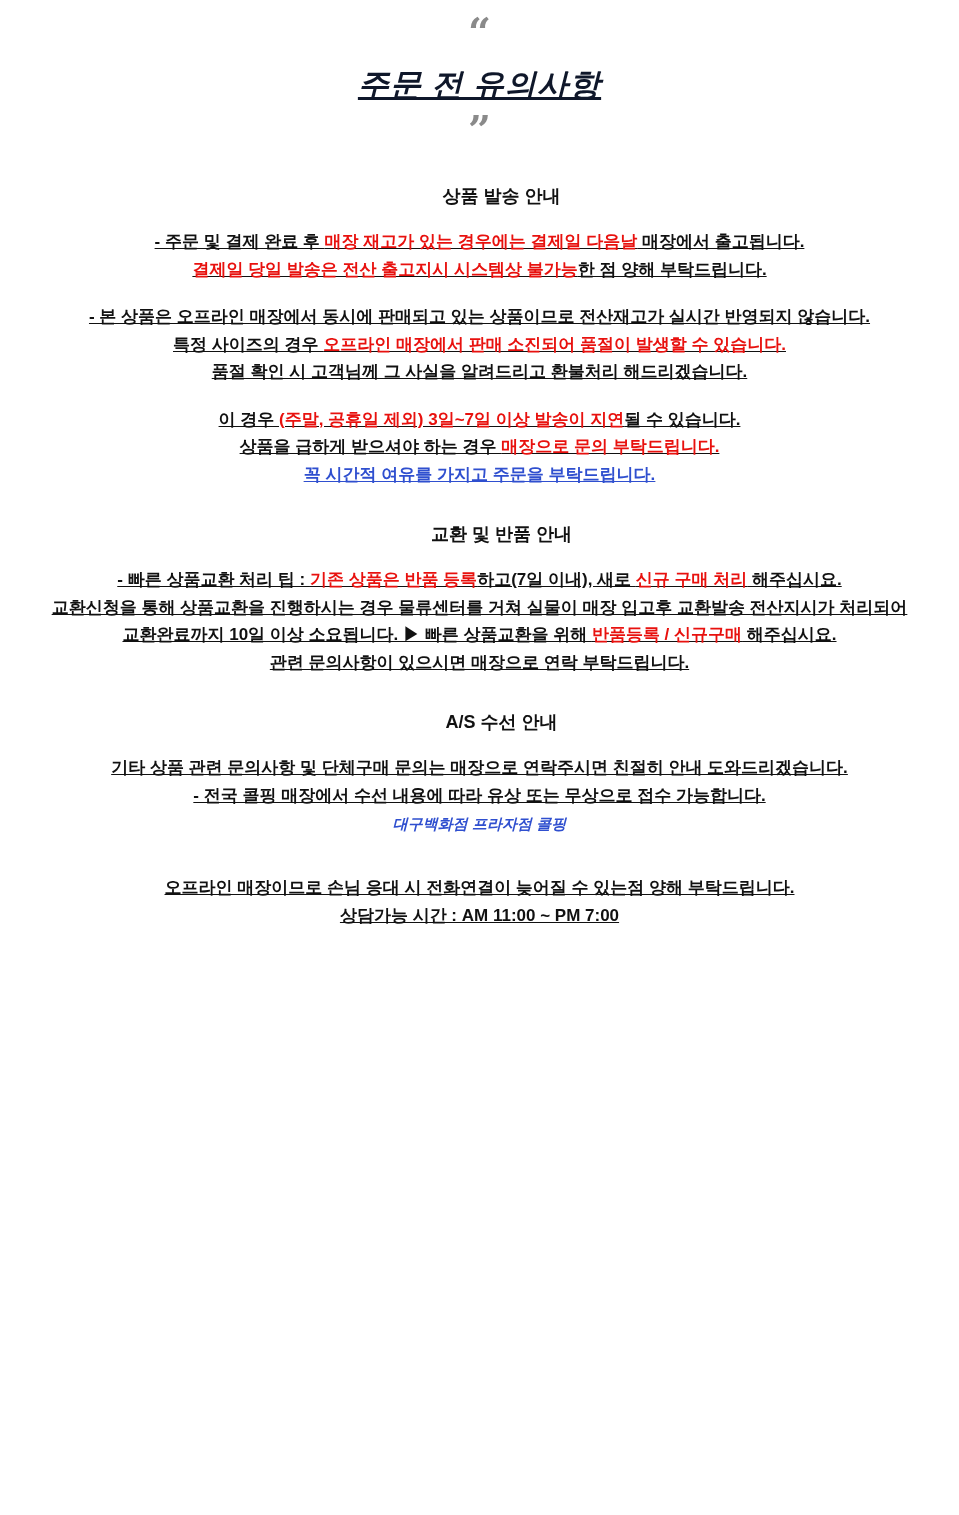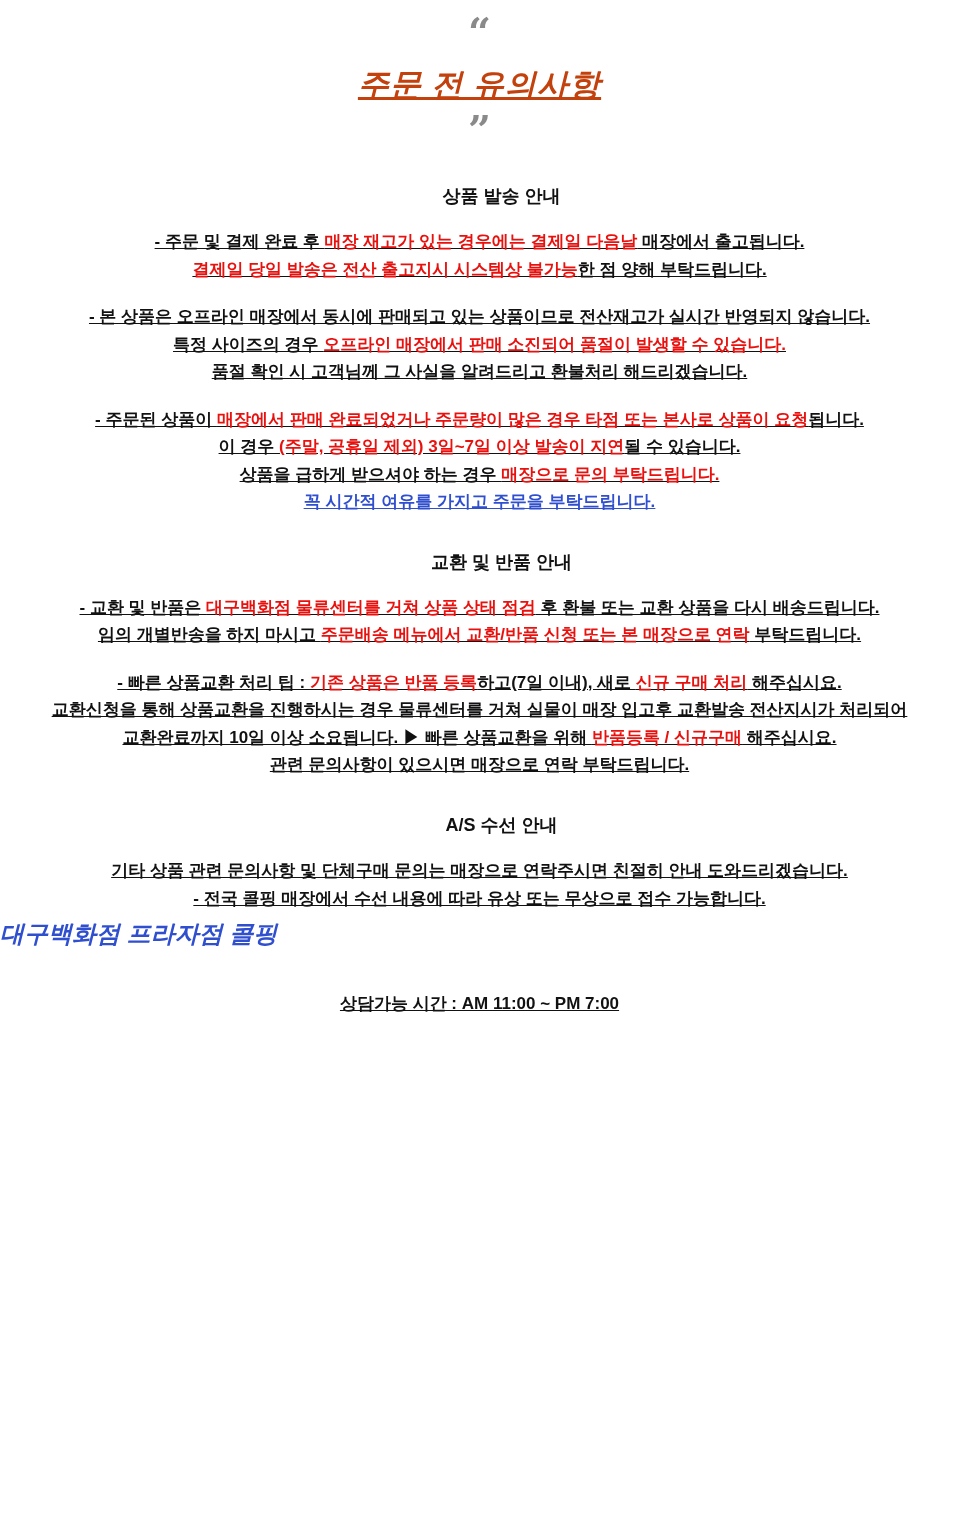--- a/index.html
+++ b/index.html
@@ -32,21 +32,21 @@
   .quote-close { padding-top: 4px; }
 
   .doc-title {
     text-align: center;
     font-size: 31px;
     font-weight: bold;
     font-style: italic;
     text-decoration: underline;
     letter-spacing: 1px;
     margin: 12px 0 0 0;
-    color: #c2410c;
+    color: #0f172a;
   }
 
   .section {
     margin-top: 34px;
   }
   .section-heading {
     text-align: center;
     font-size: 18px;
     font-weight: bold;
     margin-bottom: 10px;
@@ -63,21 +63,22 @@
     color: #111;
     font-weight: bold;
     text-decoration: underline;
   }
   .red { color: #e8110e; }
   .underline-blue {
     color: #2f4fcf;
     text-decoration: underline;
   }
   .store-name {
-    font-size: 24px;
+    text-align: center;
+    font-size: 15px;
     font-weight: bold;
     font-style: italic;
     color: #2f4fcf;
     margin-top: 6px;
   }
   .store-phone {
     text-align: center;
     font-size: 19px;
     font-weight: bold;
     font-style: italic;
@@ -105,49 +106,45 @@
         <div class="block">
           <div class="line"><span>- 주문 및 결제 완료 후 </span><span class="red">매장 재고가 있는 경우에는 결제일 다음날</span><span> 매장에서 출고됩니다.</span></div>
           <div class="line"><span class="red">결제일 당일 발송은 전산 출고지시 시스템상 불가능</span><span>한 점 양해 부탁드립니다.</span></div>
         </div>
         <div class="block">
           <div class="line"><span>- 본 상품은 오프라인 매장에서 동시에 판매되고 있는 상품이므로 전산재고가 실시간 반영되지 않습니다.</span></div>
           <div class="line"><span>특정 사이즈의 경우 </span><span class="red">오프라인 매장에서 판매 소진되어 품절이 발생할 수 있습니다.</span></div>
           <div class="line"><span>품절 확인 시 고객님께 그 사실을 알려드리고 환불처리 해드리겠습니다.</span></div>
         </div>
         <div class="block">
-          <div class="line"><span>- 주문된 상품이 </span><span class="red">매장에서 판매 완료되었거나 주문량이 많은 경우 타점 또는 본사로 상품이 요청</span><span>됩니다.</span></div>
           <div class="line"><span>이 경우 </span><span class="red">(주말, 공휴일 제외) 3일~7일 이상 발송이 지연</span><span>될 수 있습니다.</span></div>
           <div class="line"><span>상품을 급하게 받으셔야 하는 경우 </span><span class="red">매장으로 문의 부탁드립니다.</span></div>
           <div class="line"><span class="underline-blue">꼭 시간적 여유를 가지고 주문을 부탁드립니다.</span></div>
         </div>
       </div>
       <div class="section">
         <div class="section-heading">교환 및 반품 안내</div>
         <div class="block">
-        </div>
-        <div class="block">
-          <div class="line"><span>- 교환 및 반품은 </span><span class="red">대구백화점 물류센터를 거쳐 상품 상태 점검</span><span> 후 환불 또는 교환 상품을 다시 배송드립니다.</span></div>
-          <div class="line"><span>임의 개별반송을 하지 마시고 </span><span class="red">주문배송 메뉴에서 교환/반품 신청 또는 본 매장으로 연락</span><span> 부탁드립니다.</span></div>
         </div>
         <div class="block">
           <div class="line"><span>- 빠른 상품교환 처리 팁 : </span><span class="red">기존 상품은 반품 등록</span><span>하고(7일 이내), 새로 </span><span class="red">신규 구매 처리</span><span> 해주십시요.</span></div>
           <div class="line"><span>교환신청을 통해 상품교환을 진행하시는 경우 물류센터를 거쳐 실물이 매장 입고후 교환발송 전산지시가 처리되어</span></div>
           <div class="line"><span>교환완료까지 10일 이상 소요됩니다. ▶ 빠른 상품교환을 위해 </span><span class="red">반품등록 / 신규구매</span><span> 해주십시요.</span></div>
           <div class="line"><span>관련 문의사항이 있으시면 매장으로 연락 부탁드립니다.</span></div>
         </div>
       </div>
       <div class="section">
         <div class="section-heading">A/S 수선 안내</div>
         <div class="block">
           <div class="line"><span>기타 상품 관련 문의사항 및 단체구매 문의는 매장으로 연락주시면 친절히 안내 도와드리겠습니다.</span></div>
           <div class="line"><span>- 전국 콜핑 매장에서 수선 내용에 따라 유상 또는 무상으로 접수 가능합니다.</span></div>
         </div>
       </div>
     </div>
 
   <div class="store-name">대구백화점 프라자점 콜핑</div>
 
   <div class="footer">
+    <div class="line">오프라인 매장이므로 손님 응대 시 전화연결이 늦어질 수 있는점 양해 부탁드립니다.</div>
     <div class="line">상담가능 시간 : AM 11:00 ~ PM 7:00</div>
   </div>
 
 </div>
 
 </body></html>

